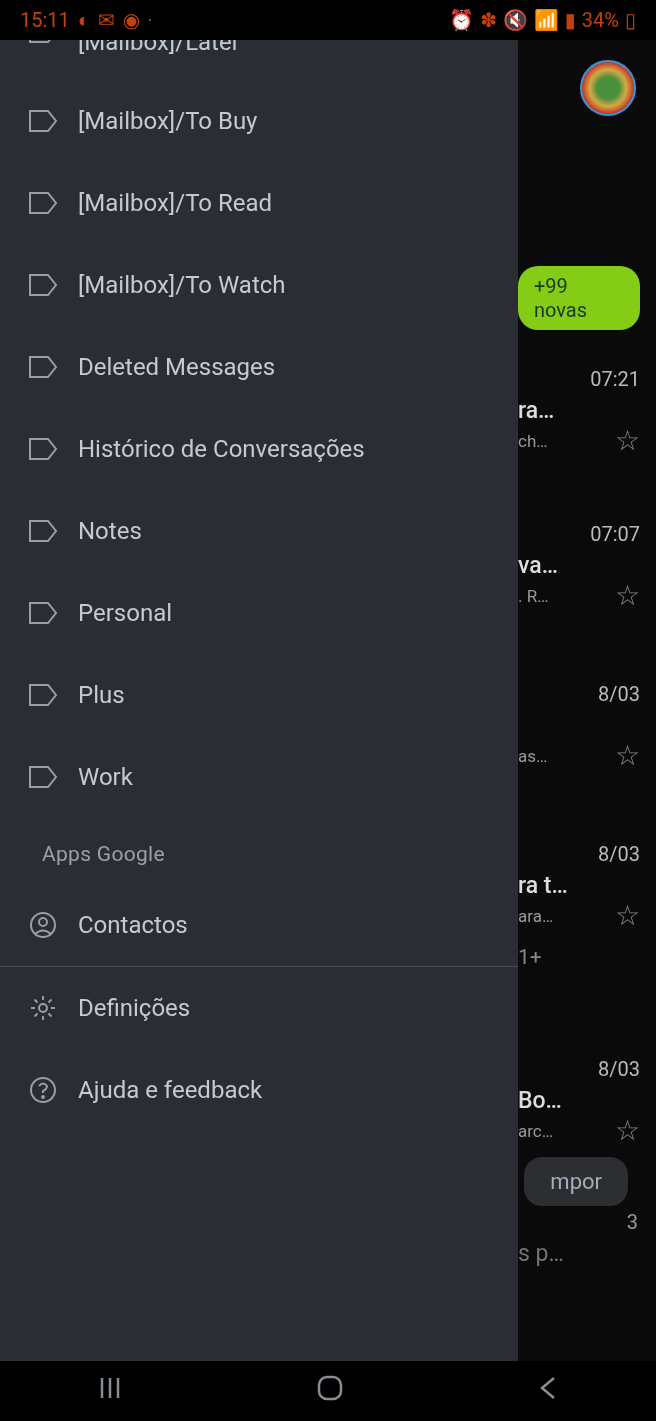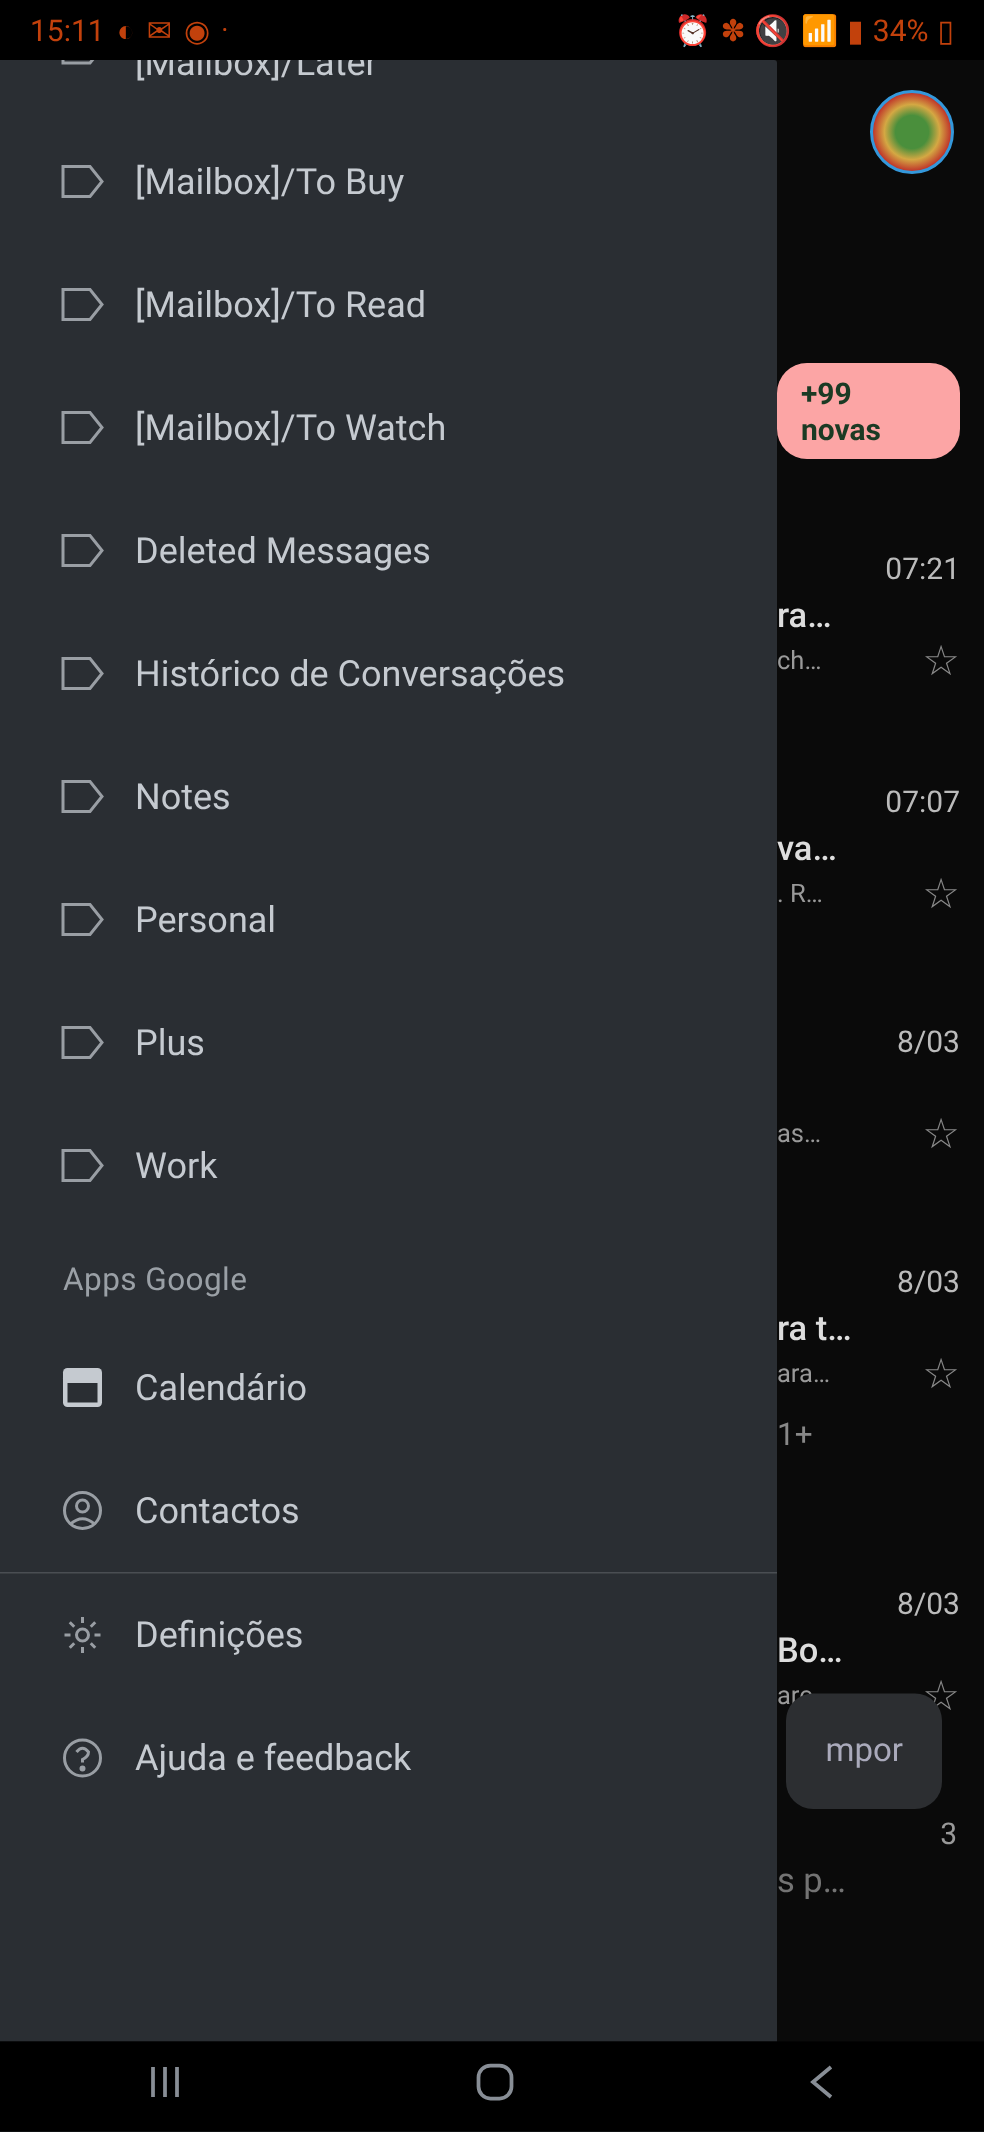--- a/index.html
+++ b/index.html
@@ -54,21 +54,21 @@
       border-top-right-radius: 2px;
     }
     .drawer-content {
       height: 100%;
       overflow-y: auto;
     }
     .drawer-item {
       display: flex;
       align-items: center;
       height: 82px;
-      padding: 0 12px;
+      padding: 0 0;
       cursor: pointer;
     }
     .drawer-item-partial {
       height: 40px;
       overflow: hidden;
       align-items: flex-start;
       padding-top: 0;
     }
     .drawer-item-partial .drawer-icon {
       margin-top: -20px;
@@ -120,28 +120,28 @@
       top: 20px;
       right: 20px;
       width: 56px;
       height: 56px;
       border-radius: 50%;
       background: radial-gradient(circle, #4a8f3c 30%, #d4a843 50%, #c0392b 70%);
       border: 2px solid #3498db;
     }
     .badge {
       position: absolute;
-      top: 202px;
+      top: 226px;
       right: 16px;
-      background: #fca5a5;
+      background: #84cc16;
       color: #1b3a24;
       padding: 8px 16px;
       border-radius: 20px;
       font-size: 20px;
-      font-weight: 700;
+      font-weight: 400;
     }
     .bg-email {
       position: absolute;
       left: 0;
       right: 16px;
       color: #aaa;
       font-size: 22px;
     }
     .bg-email .time {
       text-align: right;
@@ -171,21 +171,21 @@
     .star-icon {
       color: #888;
       font-size: 28px;
     }
     .compose-btn {
       position: absolute;
       bottom: 155px;
       right: 28px;
       background: #2c2e31;
       color: #aab;
-      padding: 26px 26px;
+      padding: 12px 26px;
       border-radius: 18px;
       font-size: 22px;
     }
     .nav-bar {
       position: absolute;
       bottom: 0;
       left: 0;
       right: 0;
       height: 60px;
       background: #000;
@@ -351,30 +351,20 @@
             <path d="M2 2 L20 2 L28 12 L20 22 L2 22 Z"></path>
           </svg>
       </div>
       <span class="drawer-label">Work</span>
     </div>
 
     <div class="section-header">Apps Google</div>
 
     <div class="drawer-item">
       <div class="drawer-icon">
-        <svg width="30" height="30" fill="#c5cad0">
-            <rect x="2" y="6" width="26" height="22" rx="3"></rect>
-            <rect x="2" y="2" width="26" height="10" rx="3" fill="#c5cad0"></rect>
-            <rect x="5" y="12" width="20" height="13" fill="#2a2e33"></rect>
-          </svg>
-      </div>
-      <span class="drawer-label">Calendário</span>
-    </div>
-    <div class="drawer-item">
-      <div class="drawer-icon">
         <svg width="30" height="30" class="label-icon-svg" stroke-width="2.5">
             <circle cx="15" cy="15" r="12"></circle>
             <circle cx="15" cy="12" r="4"></circle>
             <path d="M7 24 Q15 17 23 24"></path>
           </svg>
       </div>
       <span class="drawer-label">Contactos</span>
     </div>
 
     <div class="divider"></div>

